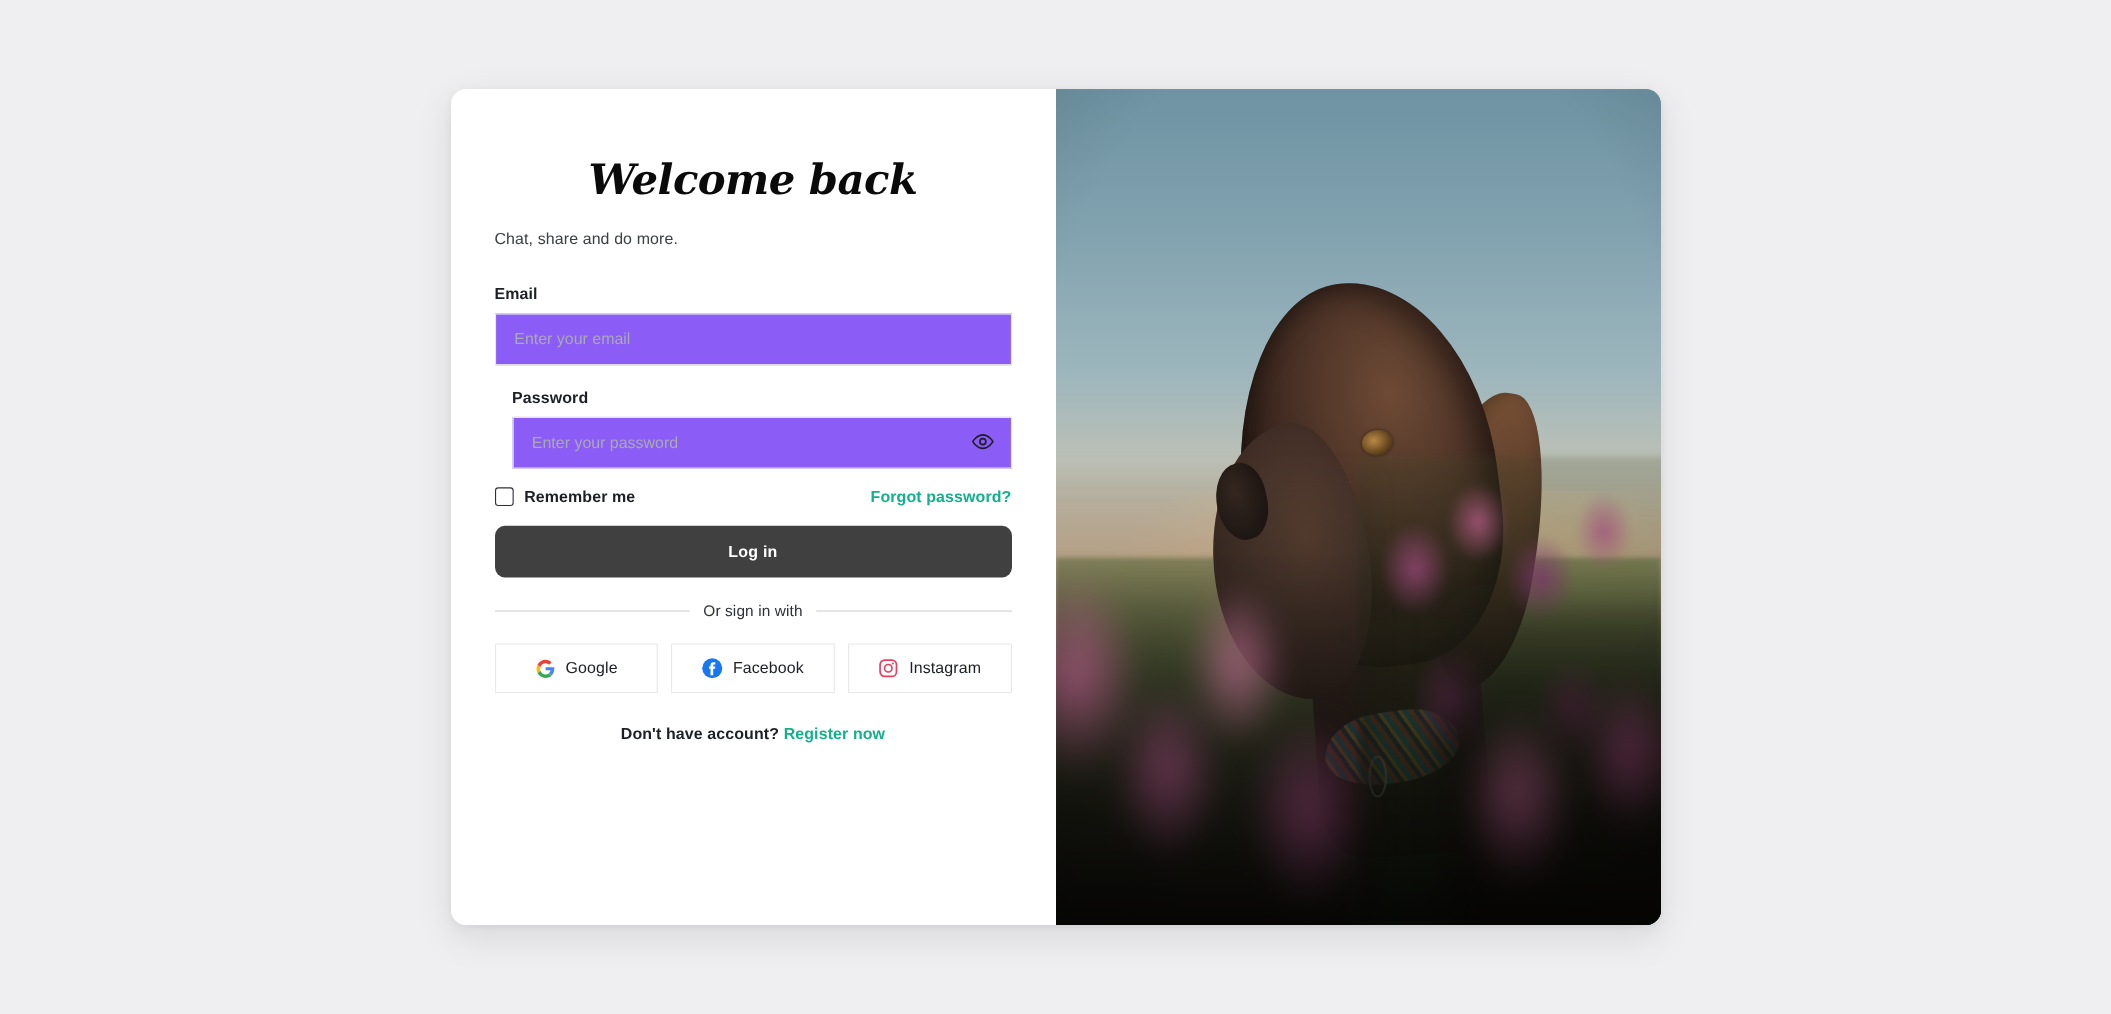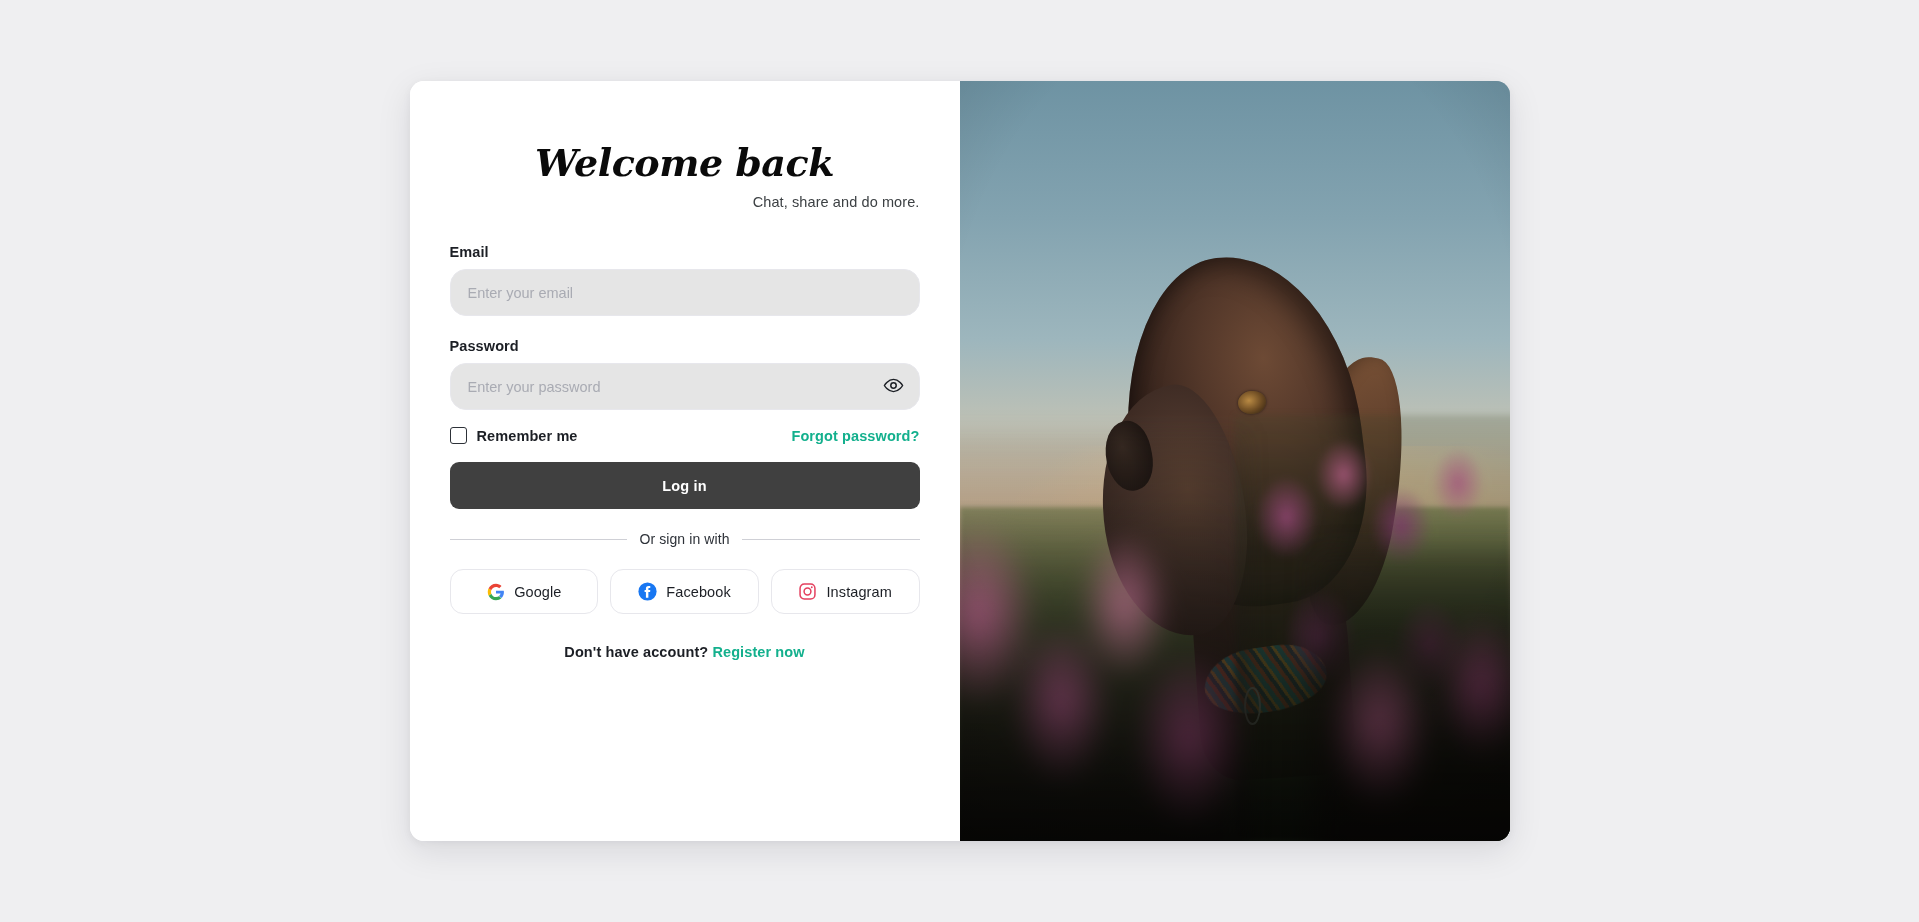--- a/index.html
+++ b/index.html
@@ -49,47 +49,47 @@
     font-weight: bold;
     font-style: italic;
     font-size: 38px;
     line-height: 1.06;
     letter-spacing: -0.5px;
     color: #0a0a0a;
     text-align: center;
   }
 
   .welcome-sub {
-    margin-top: 11px;
-    text-align: right;
+    margin-top: 27px;
+    text-align: left;
     font-size: 14.5px;
     color: #3c4043;
     letter-spacing: 0.1px;
   }
 
   .field-group { margin-top: 34px; }
-  .field-group.tight { margin-top: 22px; }
+  .field-group.tight { margin-top: 22px; margin-left: 16px; }
 
   .field-label {
     display: block;
     font-size: 14.5px;
     font-weight: bold;
     color: #1c1f25;
     margin-bottom: 9px;
     letter-spacing: 0.1px;
   }
 
   .input-wrap { position: relative; }
 
   .text-input {
     width: 100%;
     height: 47px;
     border: 1px solid #e7e7ec;
-    border-radius: 16px;
-    background: #e5e5e5;
+    border-radius: 0;
+    background: #8b5cf6;
     font-family: "Liberation Sans", sans-serif;
     font-size: 14.5px;
     color: #1c1f25;
     padding: 0 17px;
     outline: none;
   }
   .text-input::placeholder { color: #a9abb3; }
   .text-input.has-action { padding-right: 36px; }
 
   .eye-btn {
@@ -187,21 +187,21 @@
   .social-row {
     margin-top: 22px;
     display: flex;
     gap: 12px;
   }
 
   .social-btn {
     flex: 1;
     height: 45px;
     border: 1px solid #e7e7ec;
-    border-radius: 13px;
+    border-radius: 1px;
     background: #fff;
     display: flex;
     align-items: center;
     justify-content: center;
     gap: 9px;
     font-family: "Liberation Sans", sans-serif;
     font-size: 14.5px;
     color: #1c1f25;
     cursor: pointer;
     letter-spacing: 0.1px;

